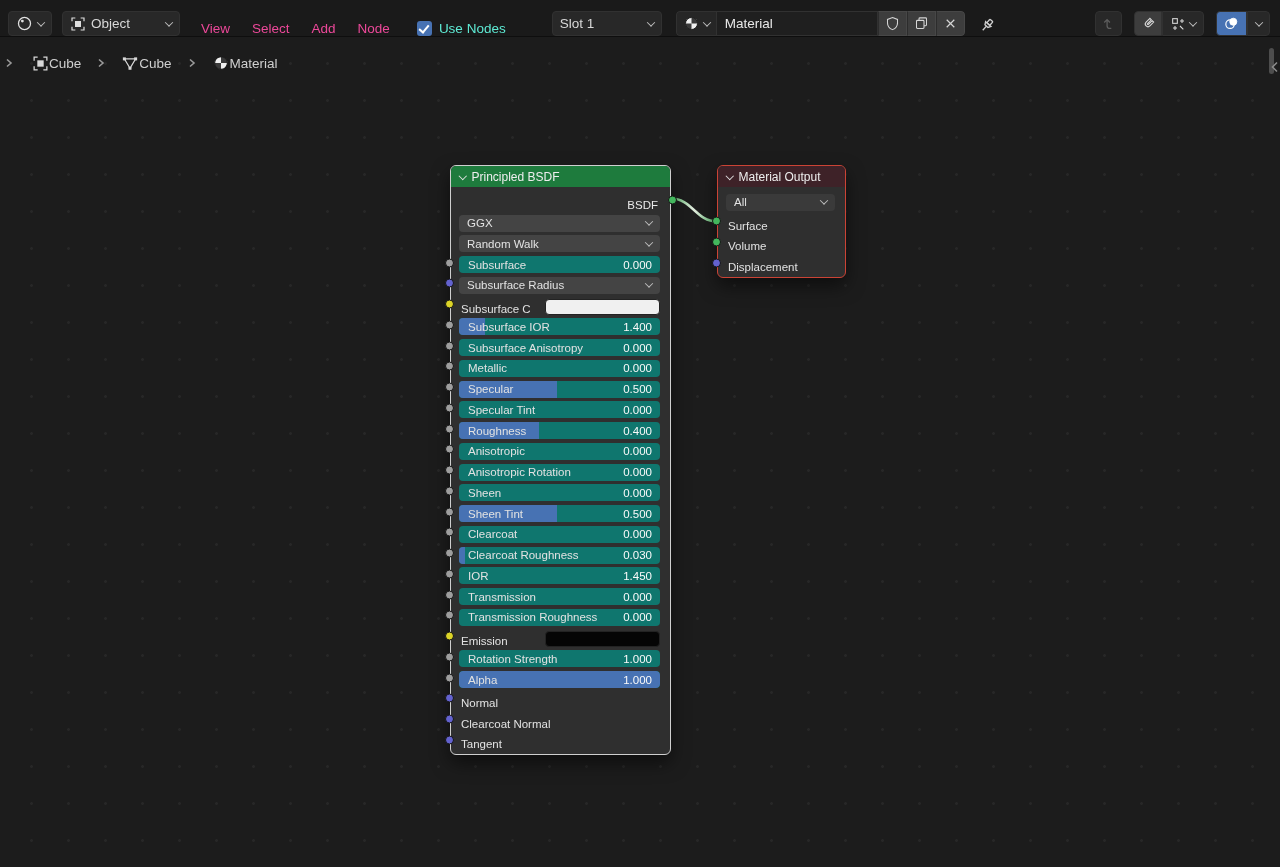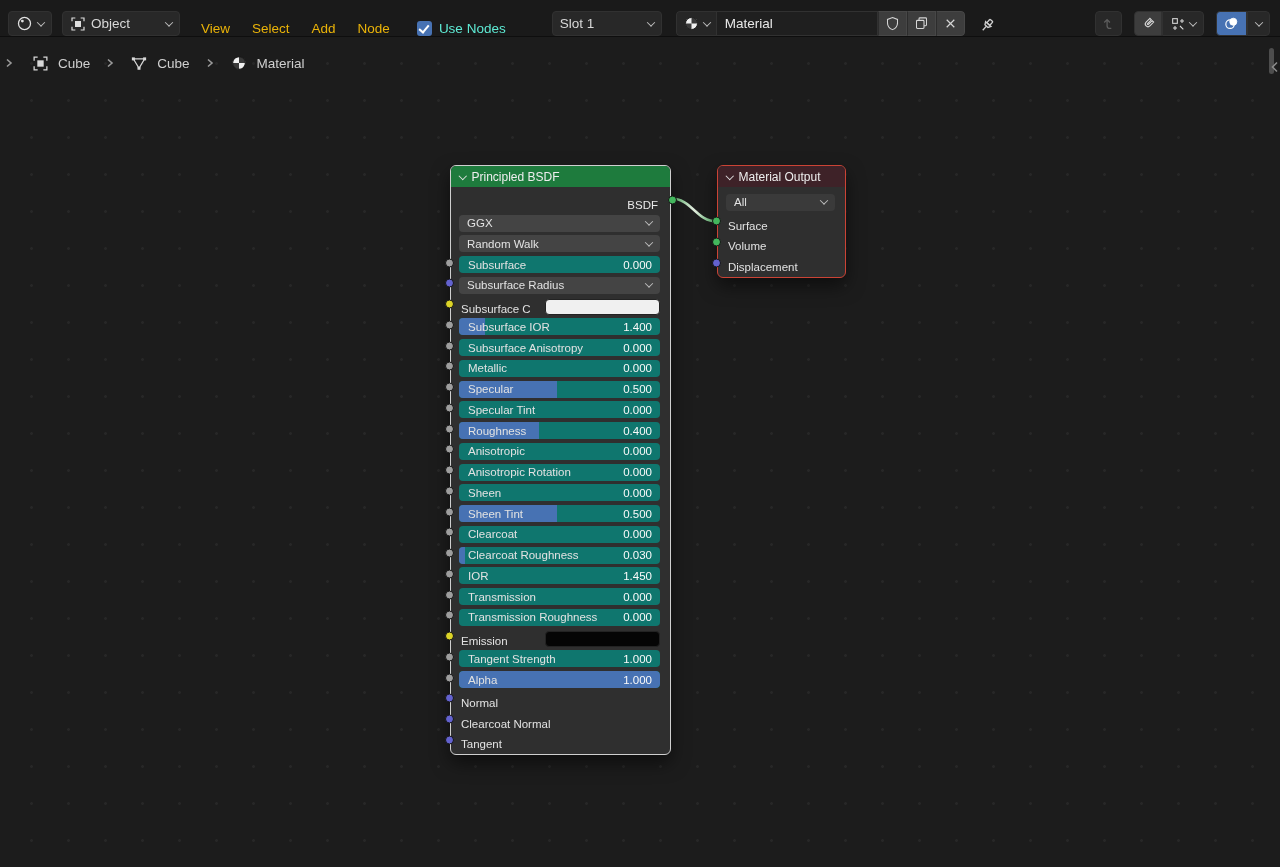--- a/index.html
+++ b/index.html
@@ -6,21 +6,21 @@
   html,body{width:1280px;height:867px;overflow:hidden;background:#1c1c1c;
     font-family:"Liberation Sans","DejaVu Sans",sans-serif;color:#d8d8d8;
     -webkit-font-smoothing:antialiased}
   #app{position:relative;width:1280px;height:867px}
 
   
   .topbar{position:absolute;left:0;top:0;width:100%;height:37px;background:#1a1a1a;
     border-bottom:1px solid #0e0e0e;display:flex;align-items:flex-end;font-size:13.5px;color:#d8d8d8}
   .tb-btn{height:25px;display:flex;align-items:center;gap:5px;background:#282828;
     border:1px solid #313131;border-radius:4px;padding:0 7px;color:#d8d8d8;cursor:default}
-  .tb-menu{padding:0 11px;color:#eab308}
+  .tb-menu{padding:0 11px;color:#ec4899}
   .chev{width:6px;height:6px;border-right:1.5px solid #bdbdbd;border-bottom:1.5px solid #bdbdbd;
     display:inline-block;transform:rotate(45deg) translate(-1px,-1px);flex:none}
   .checkbox{width:15px;height:15px;border-radius:3px;background:#4772b3;position:relative;flex:none}
   .checkbox:after{content:"";position:absolute;left:4.5px;top:1.5px;width:4px;height:8px;
     border-right:2px solid #fff;border-bottom:2px solid #fff;transform:rotate(40deg)}
   .idblock{display:flex;height:25px;border-radius:4px;overflow:hidden}
   .id-browse{display:flex;align-items:center;gap:4px;background:#262626;border:1px solid #313131;
     border-right:none;padding:0 6px;border-radius:4px 0 0 4px}
   .id-name{display:flex;align-items:center;background:#1f1f1f;border:1px solid #313131;
     width:162px;padding:0 8px;color:#e8e8e8}
@@ -34,21 +34,21 @@
 
   
   .canvas{position:absolute;left:0;top:37px;width:1280px;height:830px;background:#1c1c1c;
     background-image:radial-gradient(#272727 1.3px,transparent 1.5px);
     background-size:37px 37px;background-position:13px 8px}
   .wires{position:absolute;left:0;top:0;pointer-events:none}
 
   
   .breadcrumb{position:absolute;left:4px;top:17px;display:flex;align-items:center;gap:9px;
     font-size:13.5px;color:#cfcfcf}
-  .bc-item{display:flex;align-items:center;gap:9px}
+  .bc-item{display:flex;align-items:center;}
 
   
   .node{position:absolute;background:#2f2f2f;border-radius:6px;
     box-shadow:0 8px 18px rgba(0,0,0,.5)}
   .node-header{height:21px;display:flex;align-items:center;gap:6px;padding:0 9px;
     border-radius:5px 5px 0 0;font-size:12px;color:#eeeeee}
   .hdr-chev{width:5.5px;height:5.5px;border-right:1.5px solid #e5e5e5;border-bottom:1.5px solid #e5e5e5;
     transform:rotate(45deg);flex:none;margin-top:-2px}
   #node-principled{left:450px;top:165px;width:221px;border:1.5px solid #cfcfcf}
   #node-principled .node-header{background:#1e7b3d}
@@ -404,21 +404,21 @@
             </div>
           </div>
           <div class="nrow">
             <span class="socket in" style="background: rgb(220, 212, 39);"></span>
             <span class="row-label">Emission</span>
             <div class="swatch" style="background: rgb(5, 5, 5);"></div>
           </div>
           <div class="nrow">
             <span class="socket in" style="background: rgb(158, 158, 158);"></span>
             <div class="widget slider">
-              <span class="s-label">Tangent Strength</span>
+              <span class="s-label">Rotation Strength</span>
               <span class="s-value">1.000</span>
             </div>
           </div>
           <div class="nrow">
             <span class="socket in" style="background: rgb(158, 158, 158);"></span>
             <div class="widget slider">
               <div class="fill" style="width: 100%; border-radius: 4px;"></div>
               <span class="s-label">Alpha</span>
               <span class="s-value">1.000</span>
             </div>

